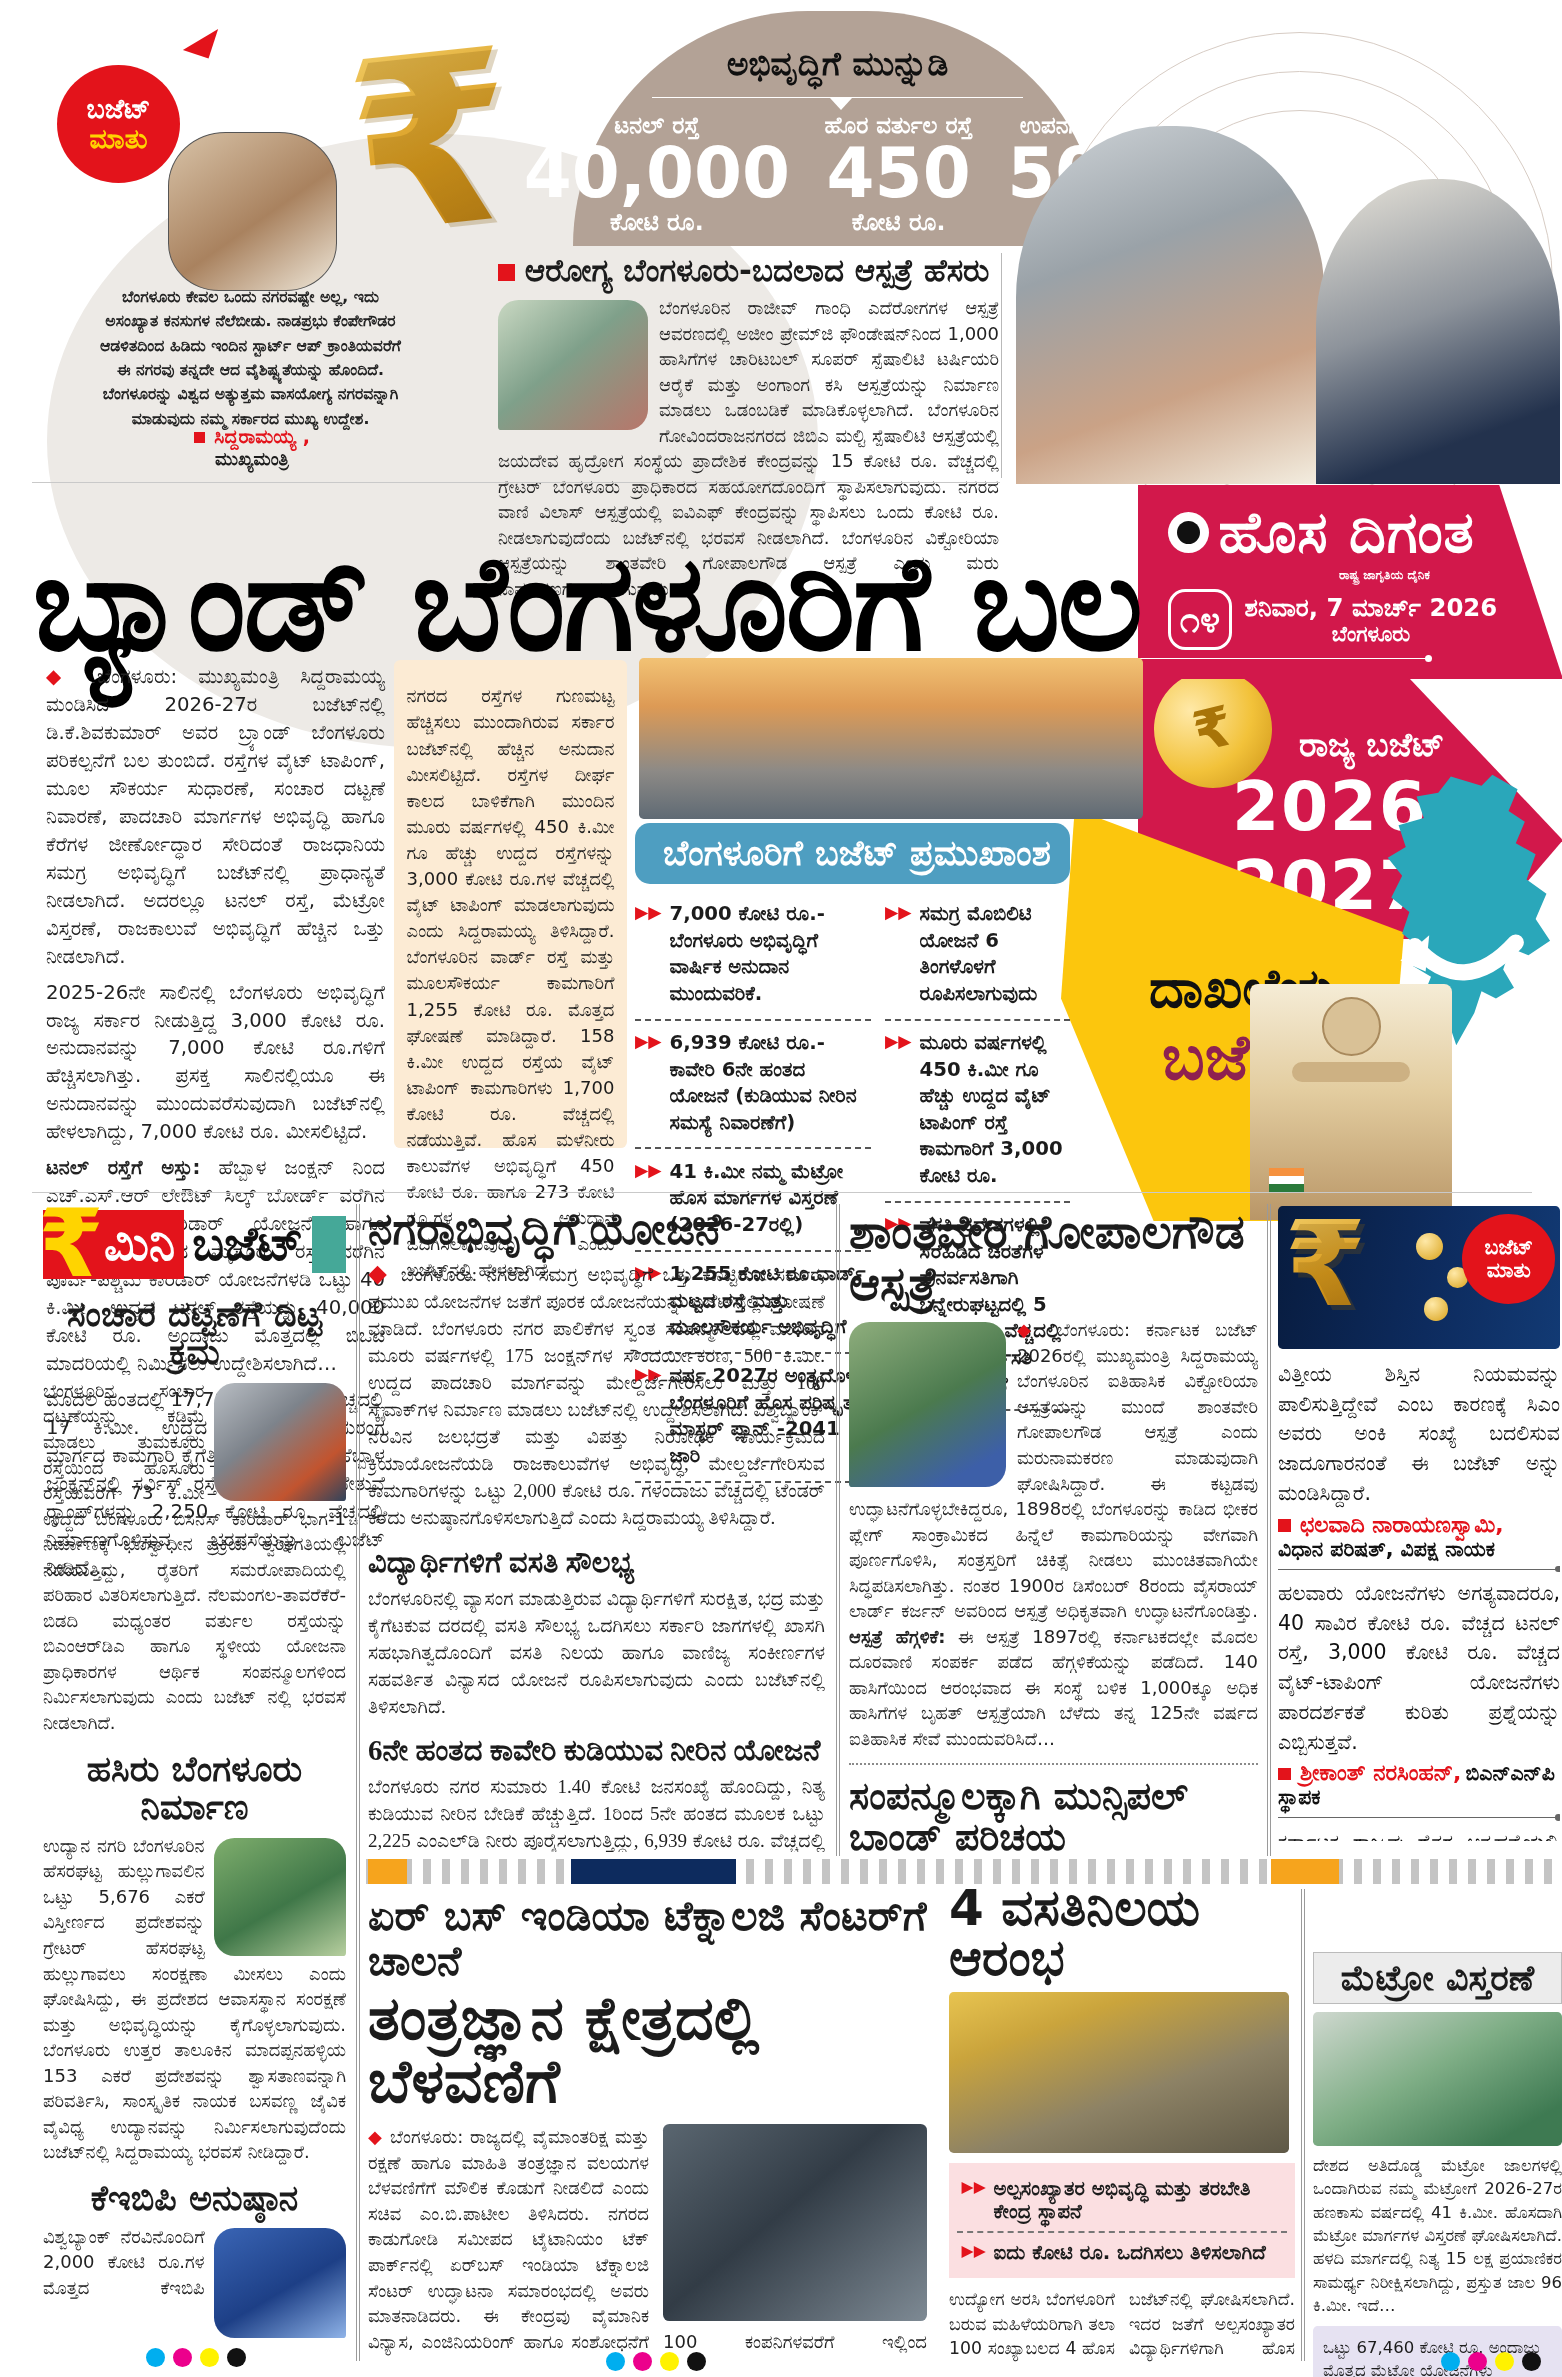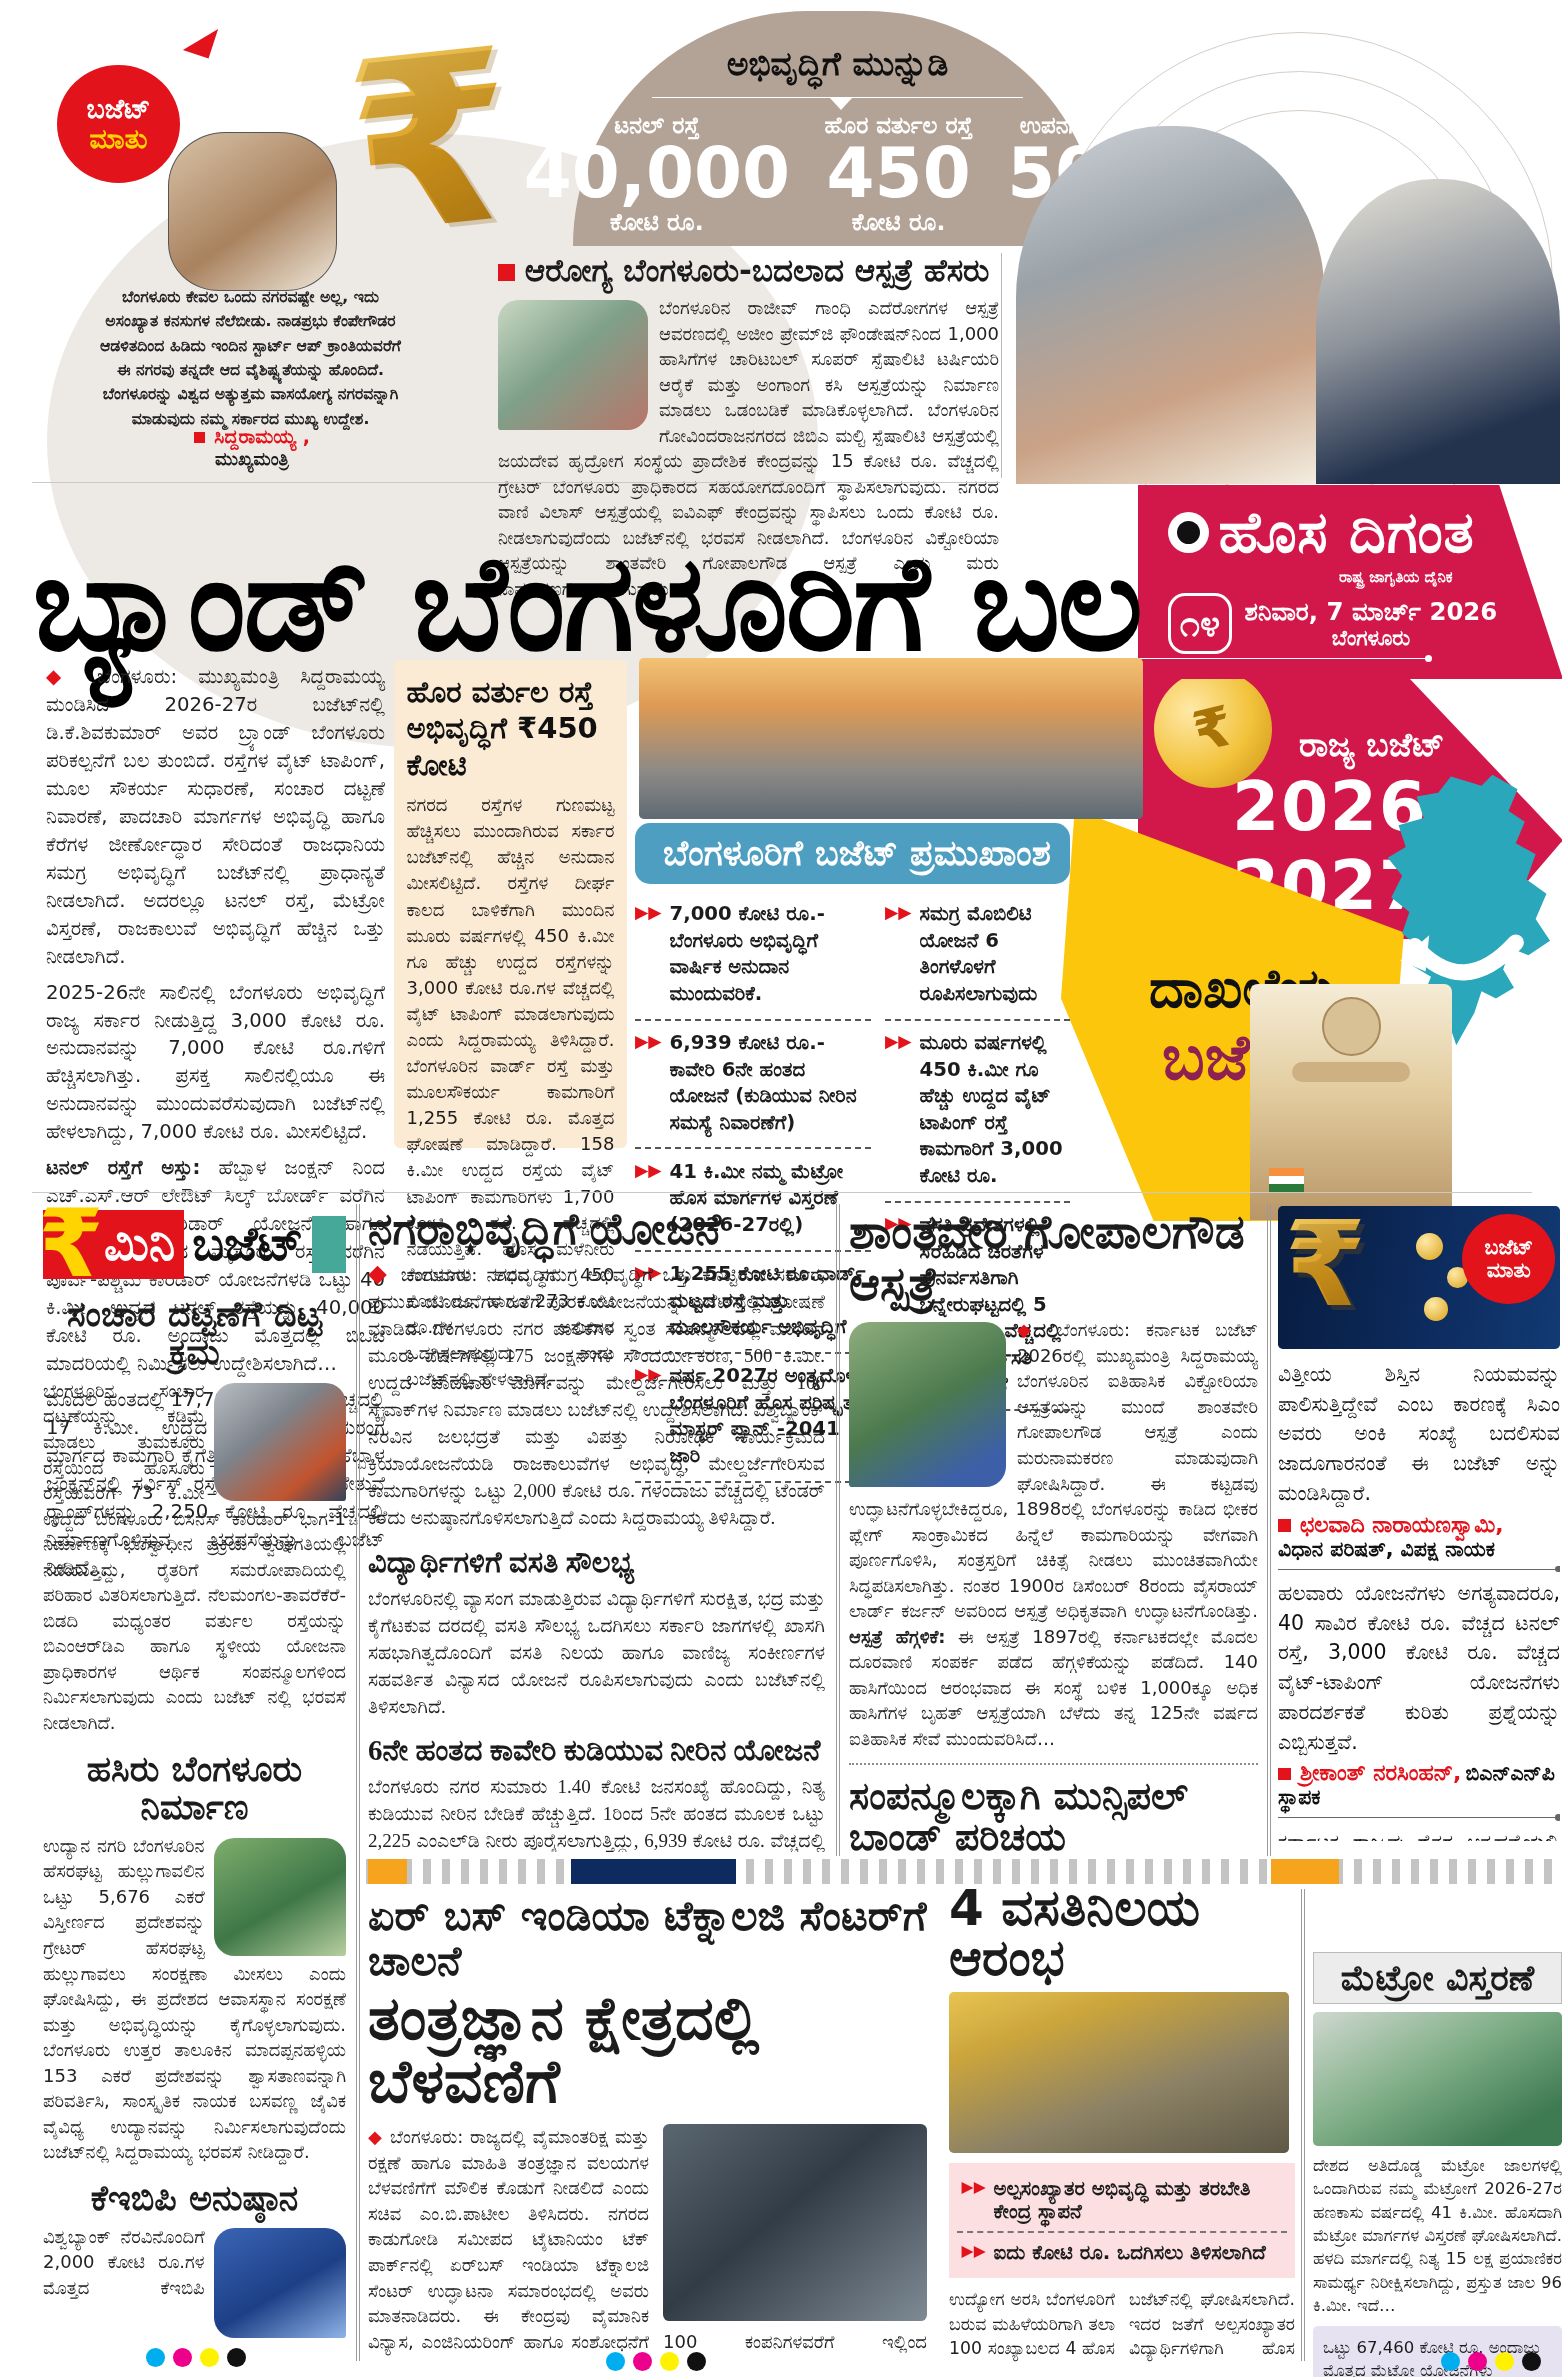--- a/index.html
+++ b/index.html
@@ -26,21 +26,21 @@
   .stat-val{color:#fff;font-weight:bold;font-size:69px;line-height:1;}
   .stat-unit{color:#fff;font-weight:bold;font-size:23.6px;}
   .stat-div{width:1.6px;background:rgba(255,255,255,.8);}
   
   .rupee3d{font-weight:bold;background:linear-gradient(160deg,#f7d877,#d99b1e 55%,#a86f10);-webkit-background-clip:text;background-clip:text;color:transparent;text-shadow:4.7px 4.7px 0 rgba(130,90,10,.25);}
   
   .mh{background:#d2184b;clip-path:polygon(0 0,85% 0,100% 100%,0 100%);}
   .state{background:#d2184b;clip-path:polygon(0 0,64% 0,100% 62%,80% 100%,0 100%);}
   .yellowp{background:#fcc60d;clip-path:polygon(4% 0,100% 30%,93% 100%,27% 100%,0 46%);}
   .mh-title{color:#fff;font-weight:bold;font-size:57px;letter-spacing:0.8px;}
-  .mh-tag{color:#fff;font-size:15px;font-weight:bold;}
+  .mh-tag{color:#fff;font-size:12px;font-weight:bold;}
   .mh-date{color:#fff;font-size:24.4px;font-weight:bold;}
   .mh-city{color:#fff;font-size:21px;font-weight:bold;}
   .pgbadge{border:3.1px solid #fff;border-radius:17.3px;color:#fff;font-size:36px;font-weight:bold;display:flex;align-items:center;justify-content:center;}
   
   .kicker{font-size:37px;font-weight:bold;color:#101010;}
   .headline{font-size:132px;font-weight:900;color:#000;letter-spacing:-2.4px;line-height:1;}
   .peach{background:#fcebd4;border-radius:6.3px;}
   .peach .t{font-weight:900;font-size:29px;line-height:1.25;color:#111;}
   .peach .b{font-size:18px;line-height:1.45;}
   
@@ -191,21 +191,20 @@
   <div class="abs headline" style="left:23.6px;top:537px;width:1126px;text-align:center;">ಬ್ಯಾಂಡ್ ಬೆಂಗಳೂರಿಗೆ ಬಲ</div>
 
   <div class="abs body-txt jb" style="left:46px;top:663px;width:339px;font-size:19.7px;">
     <p style="margin:0 0 7.9px;"><span class="red">◆</span> <b></b><span>ಬೆಂಗಳೂರು: ಮುಖ್ಯಮಂತ್ರಿ ಸಿದ್ದರಾಮಯ್ಯ ಮಂಡಿಸಿದ 2026-27ರ ಬಜೆಟ್‌ನಲ್ಲಿ ಡಿ.ಕೆ.ಶಿವಕುಮಾರ್ ಅವರ ಬ್ರ್ಯಾಂಡ್ ಬೆಂಗಳೂರು ಪರಿಕಲ್ಪನೆಗೆ ಬಲ ತುಂಬಿದೆ. ರಸ್ತೆಗಳ ವೈಟ್ ಟಾಪಿಂಗ್, ಮೂಲ ಸೌಕರ್ಯ ಸುಧಾರಣೆ, ಸಂಚಾರ ದಟ್ಟಣೆ ನಿವಾರಣೆ, ಪಾದಚಾರಿ ಮಾರ್ಗಗಳ ಅಭಿವೃದ್ಧಿ ಹಾಗೂ ಕೆರೆಗಳ ಜೀರ್ಣೋದ್ಧಾರ ಸೇರಿದಂತೆ ರಾಜಧಾನಿಯ ಸಮಗ್ರ ಅಭಿವೃದ್ಧಿಗೆ ಬಜೆಟ್‌ನಲ್ಲಿ ಪ್ರಾಧಾನ್ಯತೆ ನೀಡಲಾಗಿದೆ. ಅದರಲ್ಲೂ ಟನಲ್ ರಸ್ತೆ, ಮೆಟ್ರೋ ವಿಸ್ತರಣೆ, ರಾಜಕಾಲುವೆ ಅಭಿವೃದ್ಧಿಗೆ ಹೆಚ್ಚಿನ ಒತ್ತು ನೀಡಲಾಗಿದೆ.</span></p>
     <p style="margin:0 0 7.9px;">2025-26ನೇ ಸಾಲಿನಲ್ಲಿ ಬೆಂಗಳೂರು ಅಭಿವೃದ್ಧಿಗೆ ರಾಜ್ಯ ಸರ್ಕಾರ ನೀಡುತ್ತಿದ್ದ 3,000 ಕೋಟಿ ರೂ. ಅನುದಾನವನ್ನು 7,000 ಕೋಟಿ ರೂ.ಗಳಿಗೆ ಹೆಚ್ಚಿಸಲಾಗಿತ್ತು. ಪ್ರಸಕ್ತ ಸಾಲಿನಲ್ಲಿಯೂ ಈ ಅನುದಾನವನ್ನು ಮುಂದುವರೆಸುವುದಾಗಿ ಬಜೆಟ್‌ನಲ್ಲಿ ಹೇಳಲಾಗಿದ್ದು, 7,000 ಕೋಟಿ ರೂ. ಮೀಸಲಿಟ್ಟಿದೆ.</p>
     <p style="margin:0 0 7.9px;"><b>ಟನಲ್ ರಸ್ತೆಗೆ ಅಸ್ತು:</b> <span>ಹೆಬ್ಬಾಳ ಜಂಕ್ಷನ್ ನಿಂದ ಎಚ್.ಎಸ್.ಆರ್ ಲೇಔಟ್ ಸಿಲ್ಕ್ ಬೋರ್ಡ್ ವರೆಗಿನ ಉತ್ತರ-ದಕ್ಷಿಣ ಕಾರಿಡಾರ್ ಯೋಜನೆ ಹಾಗೂ ಕೆ.ಆರ್.ಪುರಂ ನಿಂದ ಮೈಸೂರು ರಸ್ತೆಯವರೆಗಿನ ಪೂರ್ವ-ಪಶ್ಚಿಮ ಕಾರಿಡಾರ್ ಯೋಜನೆಗಳಡಿ ಒಟ್ಟು 40 ಕಿ.ಮೀ. ಉದ್ದದ ಟನಲ್ ರಸ್ತೆಯನ್ನು 40,000 ಕೋಟಿ ರೂ. ಅಂದಾಜು ಮೊತ್ತದಲ್ಲಿ ಬಿಒಟಿ ಮಾದರಿಯಲ್ಲಿ ನಿರ್ಮಿಸಲು ಉದ್ದೇಶಿಸಲಾಗಿದೆ…</span></p>
     <p style="margin:0;">ಮೊದಲ ಹಂತದಲ್ಲಿ 17,780 ಕೋಟಿ ರೂ. ವೆಚ್ಚದಲ್ಲಿ 17 ಕಿ.ಮೀ. ಉದ್ದದ ಉತ್ತರ-ದಕ್ಷಿಣ ಸುರಂಗ ಮಾರ್ಗದ ಕಾಮಗಾರಿ ಕೈಗೆತ್ತಿಕೊಳ್ಳಲಾಗುವುದು. ಹೆಬ್ಬಾಳ ಜಂಕ್ಷನ್‌ನಲ್ಲಿ ಸರ್ವಿಸ್ ರಸ್ತೆ ಹಾಗೂ ಮೇಲು ಸೇತುವೆ ರ‍್ಯಾಂಪ್‌ಗಳನ್ನು 2,250 ಕೋಟಿ ರೂ. ವೆಚ್ಚದಲ್ಲಿ ನಿರ್ಮಾಣಗೊಳಿಸುವ ಭರವಸೆಯನ್ನು ಬಜೆಟ್ ನೀಡಿದೆ…</p>
   </div>
 
   <div class="abs peach" style="left:394px;top:660px;width:233px;height:488px;padding:14px 12.6px;box-sizing:border-box;">
-    <div class="t">ಹೊರ ವರ್ತುಲ ರಸ್ತೆ ಅಭಿವೃದ್ಧಿಗೆ ₹450 ಕೋಟಿ</div>
     <div class="b jb" style="margin-top:9.4px;">ನಗರದ ರಸ್ತೆಗಳ ಗುಣಮಟ್ಟ ಹೆಚ್ಚಿಸಲು ಮುಂದಾಗಿರುವ ಸರ್ಕಾರ ಬಜೆಟ್‌ನಲ್ಲಿ ಹೆಚ್ಚಿನ ಅನುದಾನ ಮೀಸಲಿಟ್ಟಿದೆ. ರಸ್ತೆಗಳ ದೀರ್ಘ ಕಾಲದ ಬಾಳಿಕೆಗಾಗಿ ಮುಂದಿನ ಮೂರು ವರ್ಷಗಳಲ್ಲಿ 450 ಕಿ.ಮೀ ಗೂ ಹೆಚ್ಚು ಉದ್ದದ ರಸ್ತೆಗಳನ್ನು 3,000 ಕೋಟಿ ರೂ.ಗಳ ವೆಚ್ಚದಲ್ಲಿ ವೈಟ್ ಟಾಪಿಂಗ್ ಮಾಡಲಾಗುವುದು ಎಂದು ಸಿದ್ದರಾಮಯ್ಯ ತಿಳಿಸಿದ್ದಾರೆ. ಬೆಂಗಳೂರಿನ ವಾರ್ಡ್ ರಸ್ತೆ ಮತ್ತು ಮೂಲಸೌಕರ್ಯ ಕಾಮಗಾರಿಗೆ 1,255 ಕೋಟಿ ರೂ. ಮೊತ್ತದ ಘೋಷಣೆ ಮಾಡಿದ್ದಾರೆ. 158 ಕಿ.ಮೀ ಉದ್ದದ ರಸ್ತೆಯ ವೈಟ್ ಟಾಪಿಂಗ್ ಕಾಮಗಾರಿಗಳು 1,700 ಕೋಟಿ ರೂ. ವೆಚ್ಚದಲ್ಲಿ ನಡೆಯುತ್ತಿವೆ. ಹೊಸ ಮಳೆನೀರು ಕಾಲುವೆಗಳ ಅಭಿವೃದ್ಧಿಗೆ 450 ಕೋಟಿ ರೂ. ಹಾಗೂ 273 ಕೋಟಿ ರೂ.ಗಳ ಅನುದಾನ ಒದಗಿಸಲಾಗುವುದು ಎಂದು ಬಜೆಟ್‌ನಲ್ಲಿ ಹೇಳಲಾಗಿದೆ.</div>
   </div>
 
   <div class="abs" style="left:639px;top:658px;width:504px;height:161px;border-radius:4.7px;background:linear-gradient(180deg,#f2c274 0%,#dd9a55 30%,#8d8a86 70%,#5f6a74 100%);"></div>
 
   <div class="abs" style="left:635px;top:823px;width:435px;">
     <div class="hl-head" style="height:61px;">ಬೆಂಗಳೂರಿಗೆ ಬಜೆಟ್ ಪ್ರಮುಖಾಂಶ</div>
     <div style="display:flex;gap:14px;margin-top:7.9px;">
       <div style="flex:0 0 236px;">
         <div class="hl-item">

